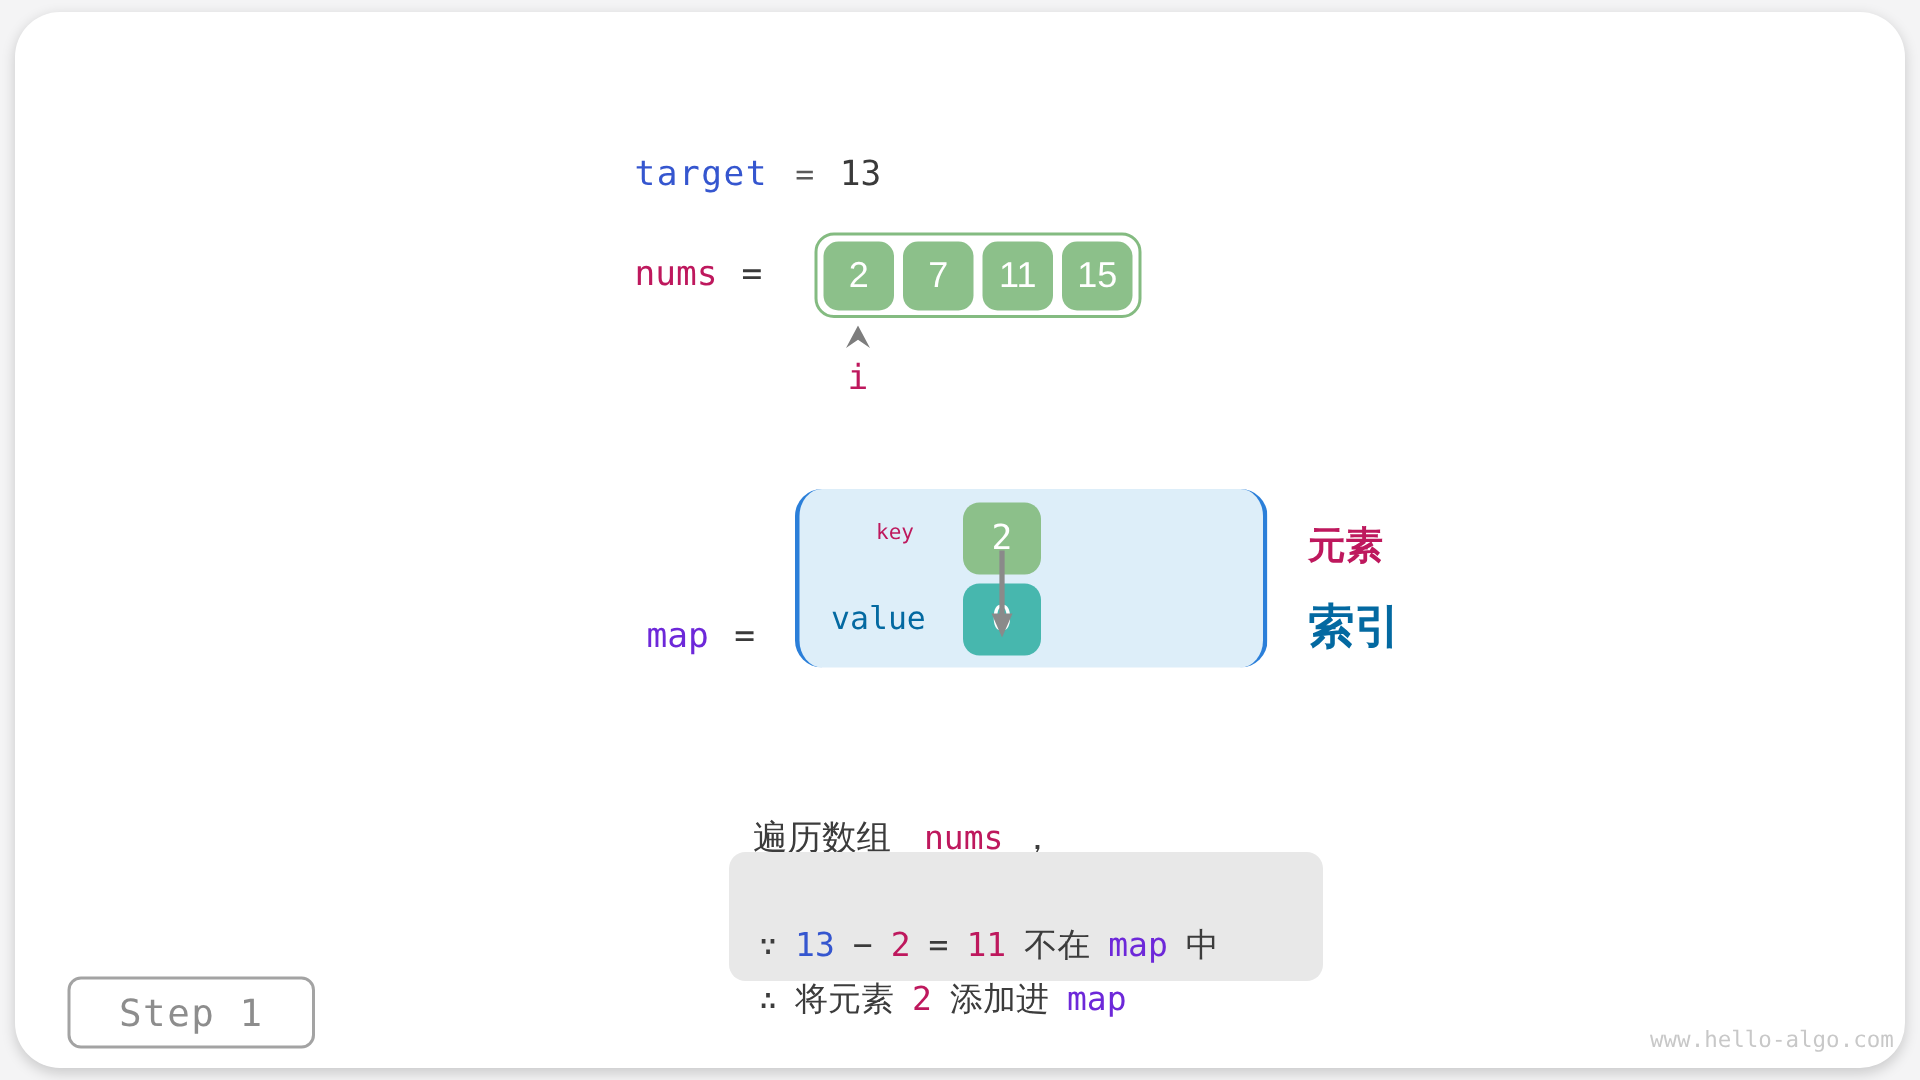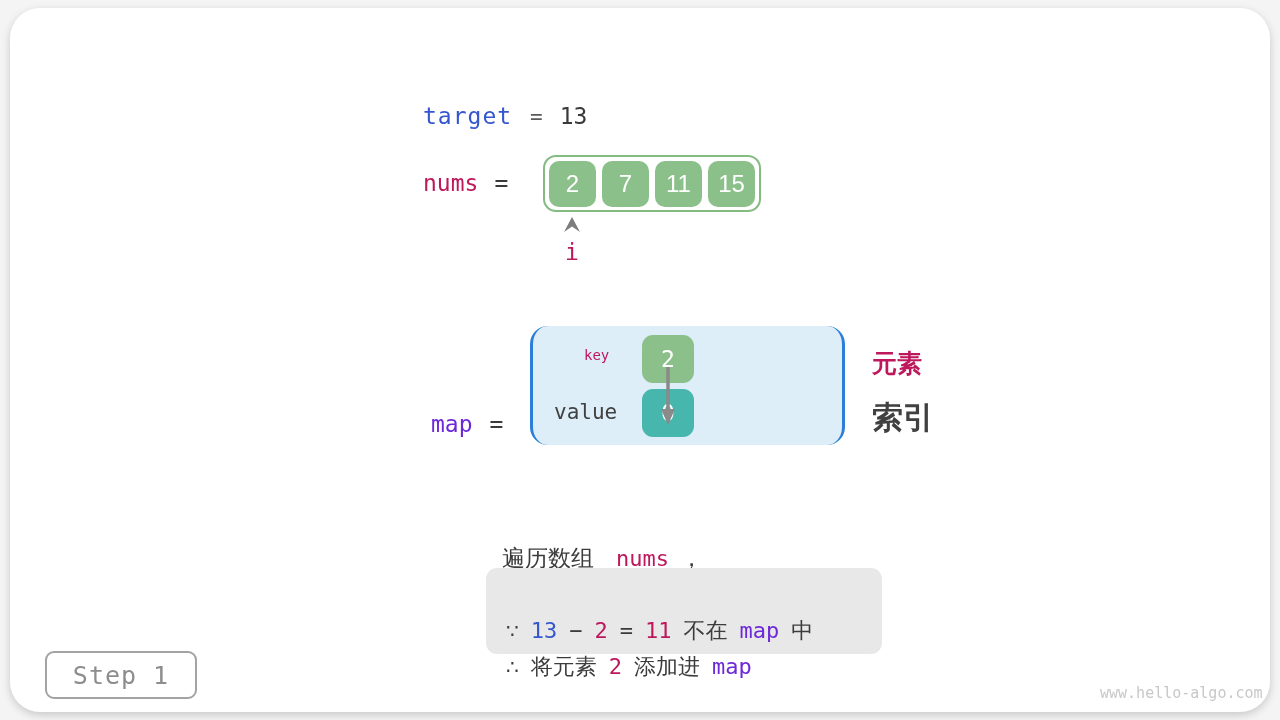--- a/index.html
+++ b/index.html
@@ -12,26 +12,26 @@
     position: absolute;
     left: 10px; top: 8px;
     width: 1260px; height: 704px;
     background: #ffffff;
     border-radius: 30px;
     box-shadow: 0 3px 9px rgba(0,0,0,0.18);
   }
   .abs { position: absolute; }
   .mono  { font-family: "DejaVu Sans Mono", monospace; }
   .monob { font-family: "DejaVu Sans Mono", monospace; font-weight: normal; }
-  .cjk   { font-family: Liberation Serif, serif; color: #3c3c3c; text-align: right; }
+  .cjk   { font-family: Liberation Mono, monospace; color: #3c3c3c; text-align: right; }
 
   .c-royal  { color: #3556cf; }
   .c-blue   { color: #6d28d9; margin-top: 39px; }
   .c-green  { color: #be185d; }
-  .c-teal   { color: #404040; }
+  .c-teal   { color: #0369a1; }
   .c-dark   { color: #3a3a3a; }
   .c-gray   { color: #5a5a5a; }
 
   
   .target-row { left: 413px; top: 95px; font-size: 23px; display: flex; align-items: baseline; }
   .target-row .var { letter-spacing: 1px; }
   .target-row .eq  { margin-left: 18px; font-size: 21px; }
   .target-row .val { margin-left: 17px; }
 
   .nums-label { left: 413px; top: 162px; font-size: 23px; display: flex; align-items: baseline; }
@@ -97,21 +97,21 @@
     border-radius: 11px;
     padding: 11px 0 0 20px;
   }
   .note-line { display: flex; align-items: baseline; font-size: 22px; height: 32px; margin-bottom: 4px; }
   .note-line > span { margin-right: 12px; }
   .note-line .sym { font-size: 20px; }
 
   
   .step-box {
     left: 35px; top: 643px;
-    width: 152px; height: 48px;
+    width: 165px; height: 48px;
     background: #ffffff;
     border: 2.5px solid #a3a3a3;
     border-radius: 9px;
     display: flex; align-items: center; justify-content: center;
     font-size: 25px; color: #8d8d8d; letter-spacing: 1px;
   }
   .site-url { left: 1076px; top: 676px; font-size: 15px; color: #c8c8c8; margin-left: 14px; }
 </style>
 </head>
 <body>

